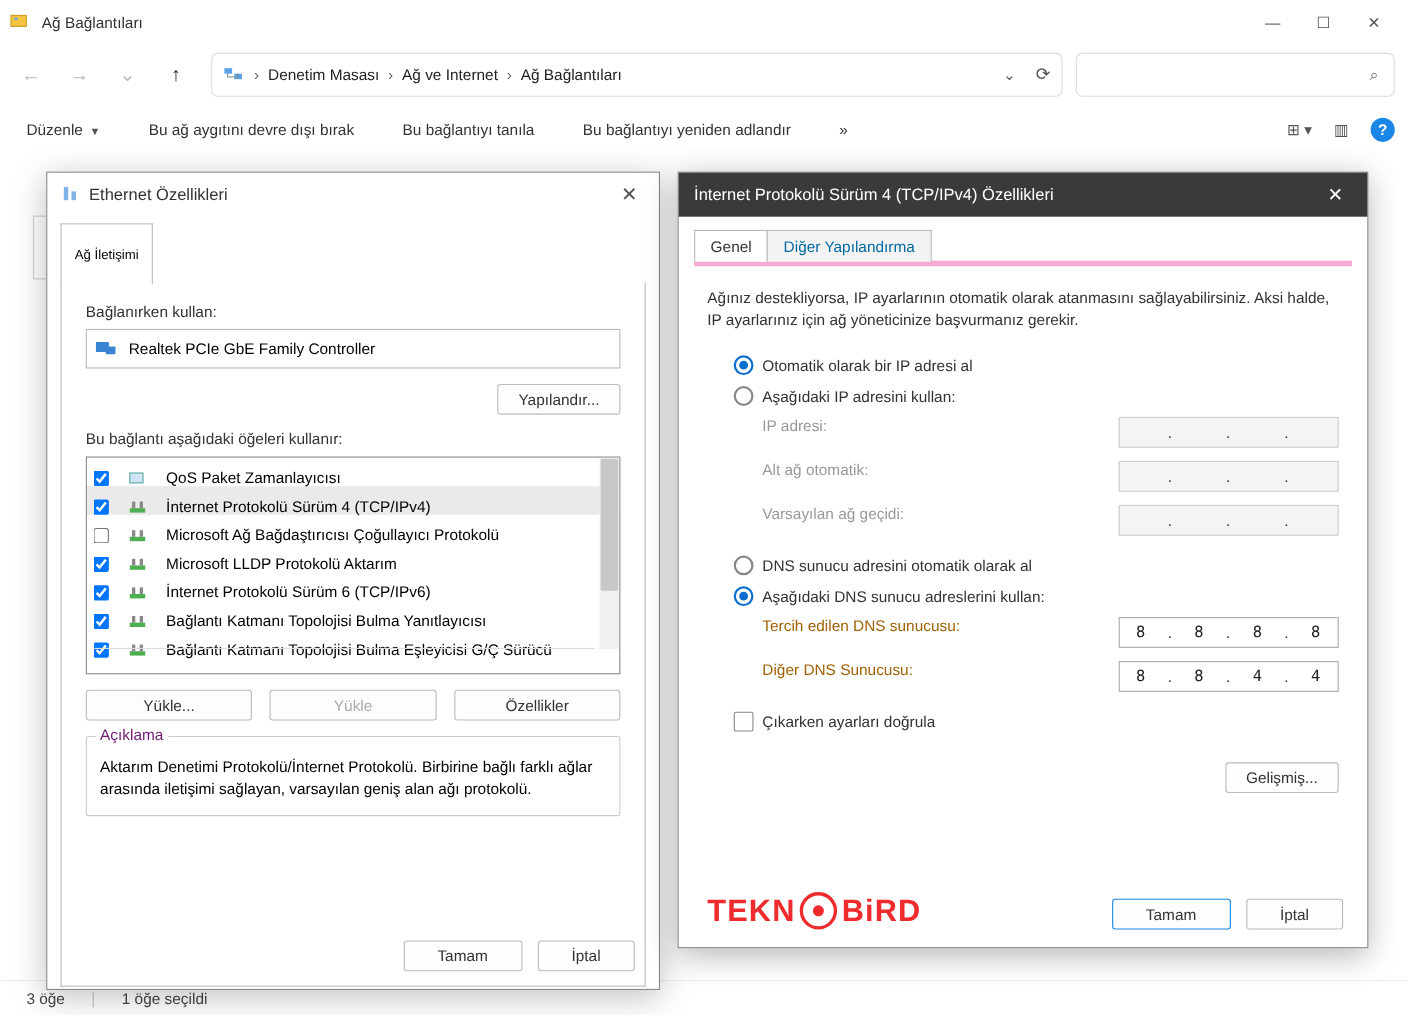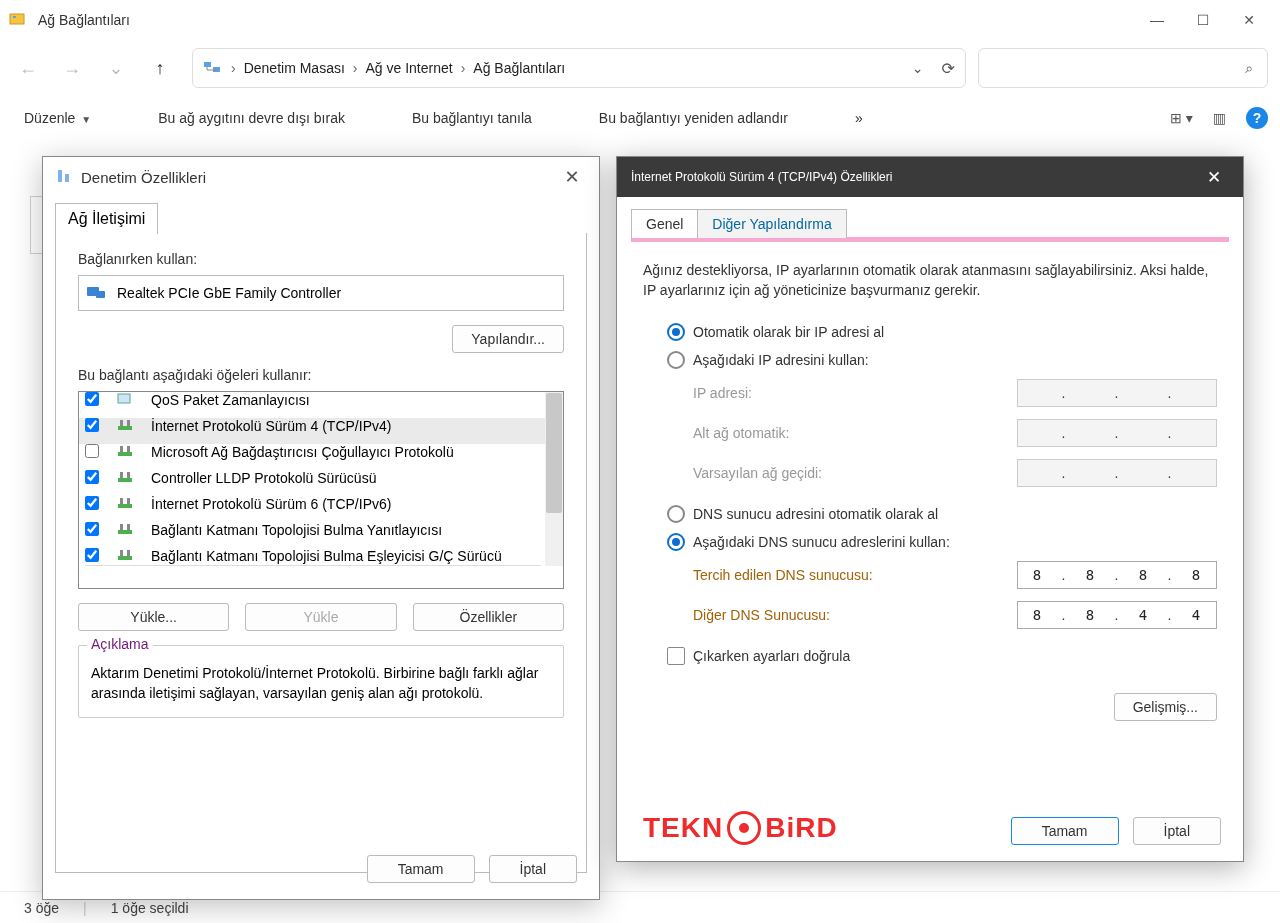--- a/index.html
+++ b/index.html
@@ -13,76 +13,76 @@
 .nav-btn{width:40px;height:40px;display:flex;align-items:center;justify-content:center;color:#222;font-size:18px}
 .nav-btn.disabled{color:#bbb}
 .addressbar{flex:1;height:40px;border:1px solid #ddd;border-radius:6px;display:flex;align-items:center;padding:0 10px;margin:0 8px}
 .addressbar .crumb-icon{width:18px;height:18px;margin-right:8px}
 .addressbar .sep{color:#666;margin:0 2px}
 .addressbar .crumb{color:#222;padding:2px 6px}
 .addressbar .spacer{flex:1}
 .addressbar .dd{color:#555;margin:0 18px}
 .addressbar .refresh{color:#555;font-size:16px}
 .searchbox{width:290px;height:40px;border:1px solid #ddd;border-radius:6px;display:flex;align-items:center;justify-content:flex-end;padding:0 14px;margin-right:4px}
-.cmdbar{height:44px;display:flex;align-items:center;padding:0 24px;gap:67px;position:relative}
+.cmdbar{height:44px;display:flex;align-items:center;padding:0 24px;gap:44px;position:relative}
 .cmd{color:#333}
 .cmd .chev{font-size:10px;color:#555;margin-left:2px}
 .cmdbar-right{position:absolute;right:12px;display:flex;align-items:center;gap:20px}
 .help-circle{width:22px;height:22px;border-radius:50%;background:#1a86e8;color:#fff;display:flex;align-items:center;justify-content:center;font-size:14px;font-weight:bold}
 .content-bg{position:absolute;left:30px;top:196px;width:560px}
 .adapter-card{border:1px solid #d0d0d0;width:150px;height:58px;background:#fff}
 .statusbar{position:absolute;bottom:0;left:0;right:0;height:32px;display:flex;align-items:center;padding:0 24px;gap:24px;color:#444;border-top:1px solid #eee}
 .statusbar .divider{color:#ccc}
 
 
 .dlg-eth{position:absolute;left:42px;top:156px;width:558px;height:744px;background:#fff;border:1px solid #888;box-shadow:0 6px 28px rgba(0,0,0,.25)}
 .dlg-eth .dlg-title{height:40px;display:flex;align-items:center;padding:0 12px}
 .dlg-eth .dlg-title .net-icon{width:18px;height:18px;margin-right:8px}
 .dlg-eth .dlg-title .ttl{flex:1;color:#333;font-size:15px}
 .dlg-eth .dlg-title .close{color:#555;font-size:18px;width:30px;text-align:center}
 .dlg-eth .tabs{display:flex;margin:6px 12px 0 12px}
-.dlg-eth .tab{padding:6px 12px;border:1px solid #bbb;border-bottom:none;background:#fff;font-size:16px}
+.dlg-eth .tab{padding:20px 12px;border:1px solid #bbb;border-bottom:none;background:#fff;font-size:12px}
 .dlg-eth .tab-panel{margin:0 12px;border:1px solid #bbb;border-top:none;height:640px;padding:18px 22px;position:relative;margin-top:-1px}
 .field-label{color:#333;margin-bottom:8px}
 .adapter-box{border:1px solid #bbb;height:36px;display:flex;align-items:center;padding:4px 8px;margin-bottom:14px}
 .adapter-box .aicon{width:20px;height:16px;margin-right:10px}
 .btn{border:1px solid #bbb;background:#fdfdfd;padding:5px 18px;border-radius:3px;font-size:14px;color:#333}
 .btn.disabled{color:#aaa}
 .btn-bright{border:1px solid #1a86e8;background:#fdfdfd;padding:5px 30px;border-radius:3px;color:#333}
 .right-row{display:flex;justify-content:flex-end;margin-bottom:14px}
 .item-list{border:1px solid #888;height:198px;overflow:hidden;position:relative;margin-bottom:14px}
 .item-list .scroll{position:absolute;right:0;top:0;bottom:22px;width:18px;background:#f0f0f0}
 .item-list .thumb{position:absolute;right:1px;top:1px;width:16px;height:120px;background:#c8c8c8;border-radius:2px}
-.item-row{display:flex;align-items:flex-start;height:26px;padding:0 6px;gap:18px}
+.item-row{display:flex;align-items:flex-end;height:26px;padding:0 6px;gap:18px}
 .item-row input[type=checkbox]{width:14px;height:14px}
 .item-row .proto-icon{width:16px;height:14px;display:inline-block}
 .item-row.selected{background:#eaeaea}
 .hline{position:absolute;bottom:22px;left:6px;right:22px;height:1px;background:#ddd}
 .btn-row3{display:flex;gap:16px;margin-bottom:14px}
 .btn-row3 .btn{flex:1;text-align:center}
 .group-legend{position:relative;border:1px solid #ccc;padding:18px 12px 14px 12px;border-radius:2px}
 .group-legend .legend{position:absolute;top:-10px;left:8px;background:#fff;padding:0 4px;color:#701a75}
 .dlg-eth .footer-btns{position:absolute;bottom:16px;right:22px;display:flex;gap:14px}
 
 
 .dlg-ip{position:absolute;left:616px;top:156px;width:628px;height:706px;background:#fff;border:1px solid #888;box-shadow:0 6px 28px rgba(0,0,0,.3)}
 .dlg-ip .dlg-title{height:40px;background:#3a3a3a;color:#fff;display:flex;align-items:center;padding:0 14px}
-.dlg-ip .dlg-title .ttl{flex:1;font-size:12px}
+.dlg-ip .dlg-title .ttl{flex:1;font-size:15px}
 .dlg-ip .dlg-title .close{width:30px;text-align:center;font-size:17px}
 .dlg-ip .tabs{display:flex;margin:12px 14px 0 14px;border-bottom:5px solid #f9a8d4}
 .dlg-ip .tab{padding:6px 14px;border:1px solid #bbb;border-bottom:none;margin-right:-1px;margin-bottom:-1px;background:#fff;color:#333}
 .dlg-ip .tab.inactive{background:#f3f3f3;color:#0369a1}
 .dlg-ip .body{padding:18px 26px;color:#333}
 .dlg-ip .explain{margin-bottom:22px;line-height:1.45}
 .radio-row{display:flex;align-items:center;gap:8px;margin:4px 0 10px 24px}
 .radio{width:18px;height:18px;border:2px solid #888;border-radius:50%;display:flex;align-items:center;justify-content:center}
 .radio.checked{border-color:#0a6dcf}
 .radio.checked .dot{width:8px;height:8px;background:#0a6dcf;border-radius:50%}
 .ip-fields{margin:10px 0 18px 50px}
-.ip-row{display:flex;align-items:center;margin-bottom:12px}
+.ip-row{display:flex;margin-bottom:12px}
 .ip-row .lbl{flex:1;color:#999}
 .ip-row.enabled .lbl{color:#a16207}
 .ip-input{width:200px;height:28px;border:1px solid #aaa;background:#fff;display:flex;align-items:center;justify-content:space-around;font-family:Consolas,monospace;color:#222;letter-spacing:1px}
 .ip-input.disabled{background:#f4f4f4;border-color:#ccc}
 .ip-input .n{width:30px;text-align:center;font-family:Consolas,monospace}
 .ip-input .d{color:#333}
 .chk-row{display:flex;align-items:center;gap:8px;margin:18px 0 0 24px}
 .chk{width:18px;height:18px;border:1px solid #888;border-radius:2px}
 .dlg-ip .advanced-row{display:flex;justify-content:flex-end;margin:10px 26px 0 0}
 .dlg-ip .footer{position:absolute;bottom:16px;right:22px;display:flex;gap:14px}
@@ -160,21 +160,21 @@
 </div>
 
 <div class="dlg-eth">
   <div class="dlg-title">
     <span class="net-icon">
       <svg width="18" height="18">
           <rect x="3" y="2" width="4" height="12" fill="#7fb3e8"></rect>
           <rect x="10" y="6" width="4" height="8" fill="#7fb3e8"></rect>
         </svg>
     </span>
-    <span class="ttl">Denetim Özellikleri</span>
+    <span class="ttl">Ethernet Özellikleri</span>
     <span class="close">✕</span>
   </div>
   <div class="tabs">
     <div class="tab">Ağ İletişimi</div>
   </div>
   <div class="tab-panel">
     <div class="field-label">Bağlanırken kullan:</div>
     <div class="adapter-box">
       <span class="aicon">
         <svg width="20" height="16">
@@ -214,21 +214,21 @@
             </svg></span>
           <span>Microsoft Ağ Bağdaştırıcısı Çoğullayıcı Protokolü</span>
         </div>
         <div class="item-row">
           <input type="checkbox" checked="" style="">
           <span class="proto-icon"><svg width="16" height="14">
               <rect x="1" y="8" width="14" height="4" fill="#4caf50"></rect>
               <rect x="3" y="2" width="3" height="6" fill="#888"></rect>
               <rect x="10" y="2" width="3" height="6" fill="#888"></rect>
             </svg></span>
-          <span>Controller LLDP Protokolü Sürücüsü</span>
+          <span>Microsoft LLDP Protokolü Aktarım</span>
         </div>
         <div class="item-row">
           <input type="checkbox" checked="" style="">
           <span class="proto-icon"><svg width="16" height="14">
               <rect x="1" y="8" width="14" height="4" fill="#4caf50"></rect>
               <rect x="3" y="2" width="3" height="6" fill="#888"></rect>
               <rect x="10" y="2" width="3" height="6" fill="#888"></rect>
             </svg></span>
           <span>İnternet Protokolü Sürüm 6 (TCP/IPv6)</span>
         </div>

